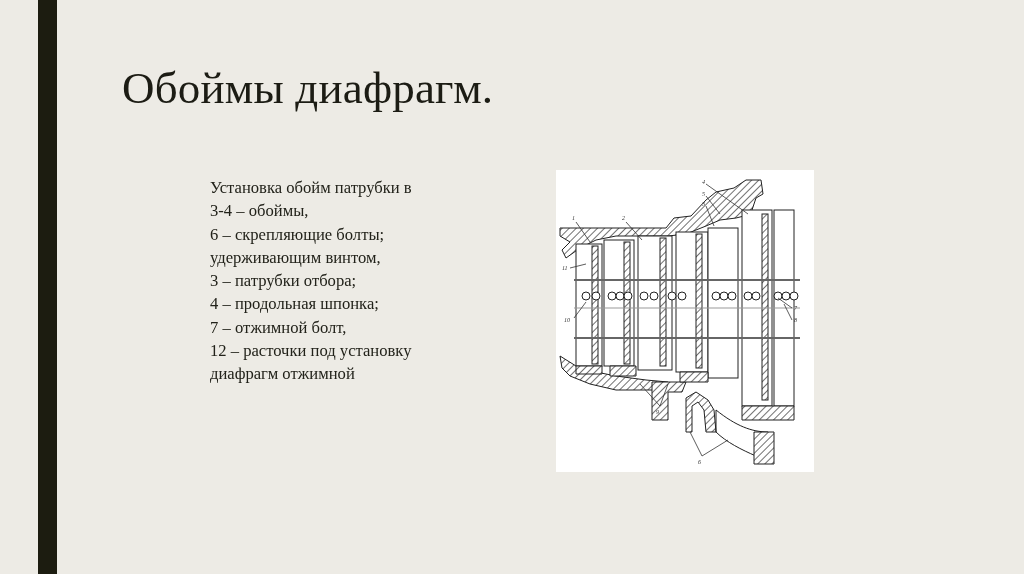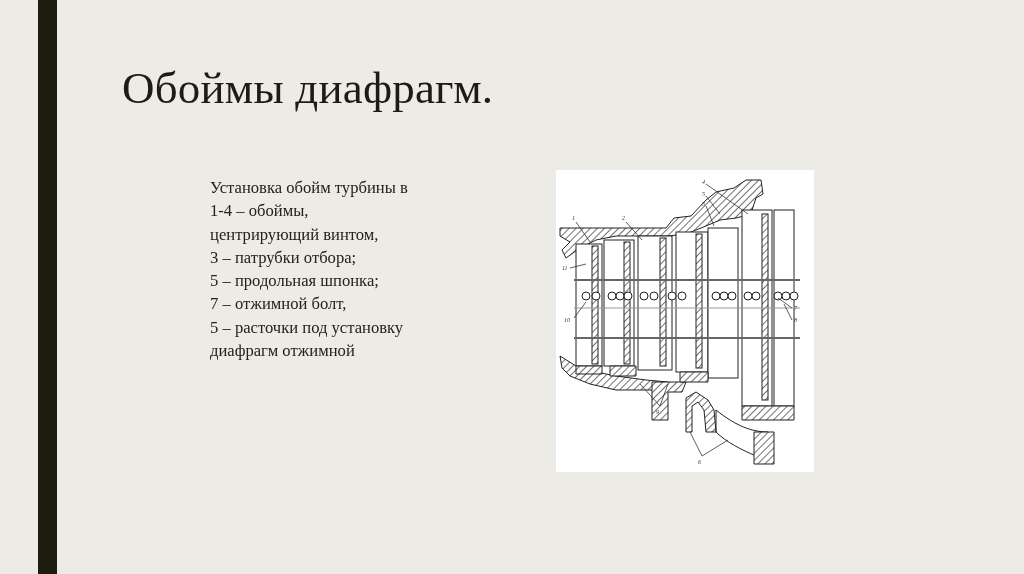--- a/index.html
+++ b/index.html
@@ -67,27 +67,28 @@
   </style>
 </head>
 <body>
 
 <div class="slide">
   <div class="accent-bar"></div>
 
   <div class="title">Обоймы диафрагм.</div>
 
   <div class="caption">
-    <span class="line">Установка обойм турбины в</span>
-    <span class="line">1-4 – обоймы,</span>
-    <span class="line">центрирующий винтом,</span>
+    <span class="line">Установка обойм патрубки в</span>
+    <span class="line">3-4 – обоймы,</span>
+    <span class="line">6 – скрепляющие болты;</span>
+    <span class="line">удерживающим винтом,</span>
     <span class="line">3 – патрубки отбора;</span>
-    <span class="line">5 – продольная шпонка;</span>
+    <span class="line">4 – продольная шпонка;</span>
     <span class="line">7 – отжимной болт,</span>
-    <span class="line">5 – расточки под установку</span>
+    <span class="line">12 – расточки под установку</span>
     <span class="line">диафрагм отжимной</span>
   </div>
 
   <div class="figure">
     <svg viewBox="0 0 258 302" xmlns="http://www.w3.org/2000/svg">
       <defs>
         <pattern id="hatch" patternUnits="userSpaceOnUse" width="5" height="5" patternTransform="rotate(45)">
           <rect width="5" height="5" fill="#ffffff"></rect>
           <line x1="0" y1="0" x2="0" y2="5" stroke="#333" stroke-width="1.4"></line>
         </pattern>

